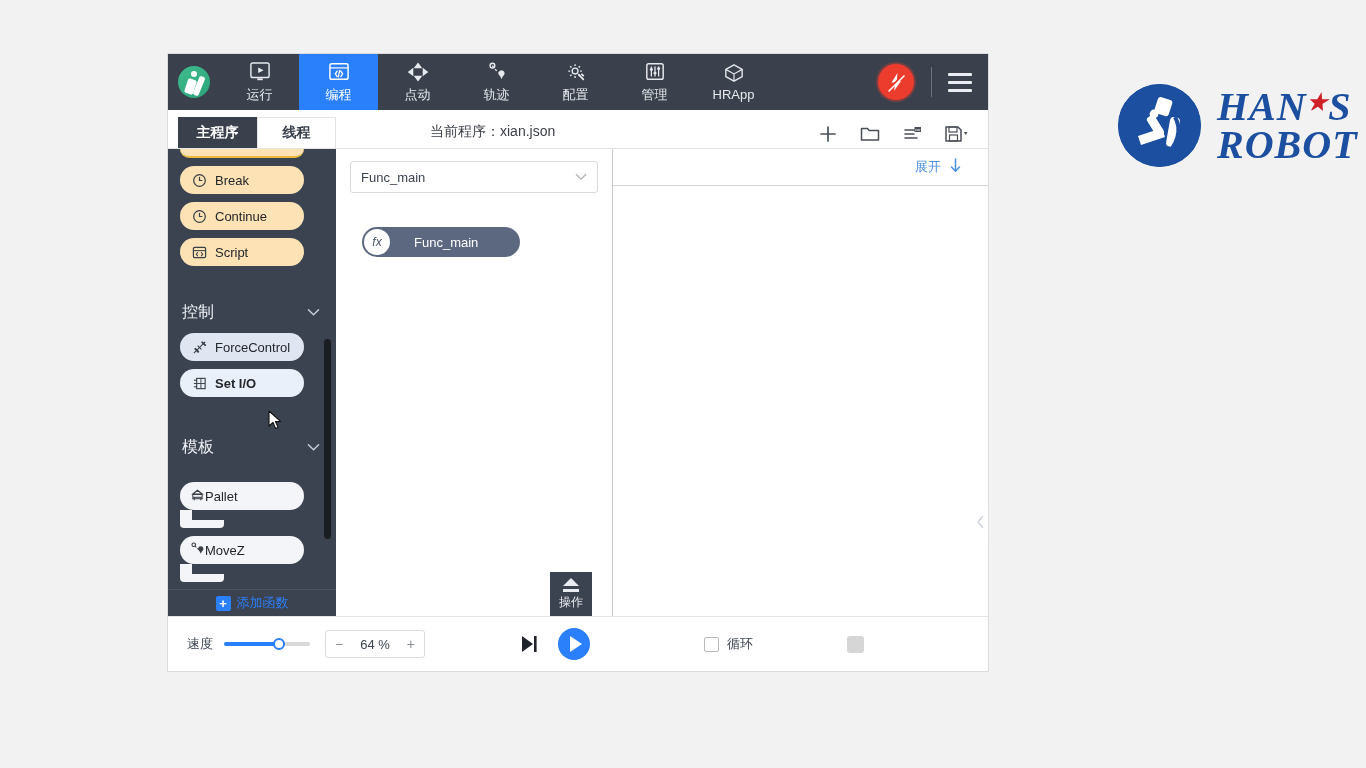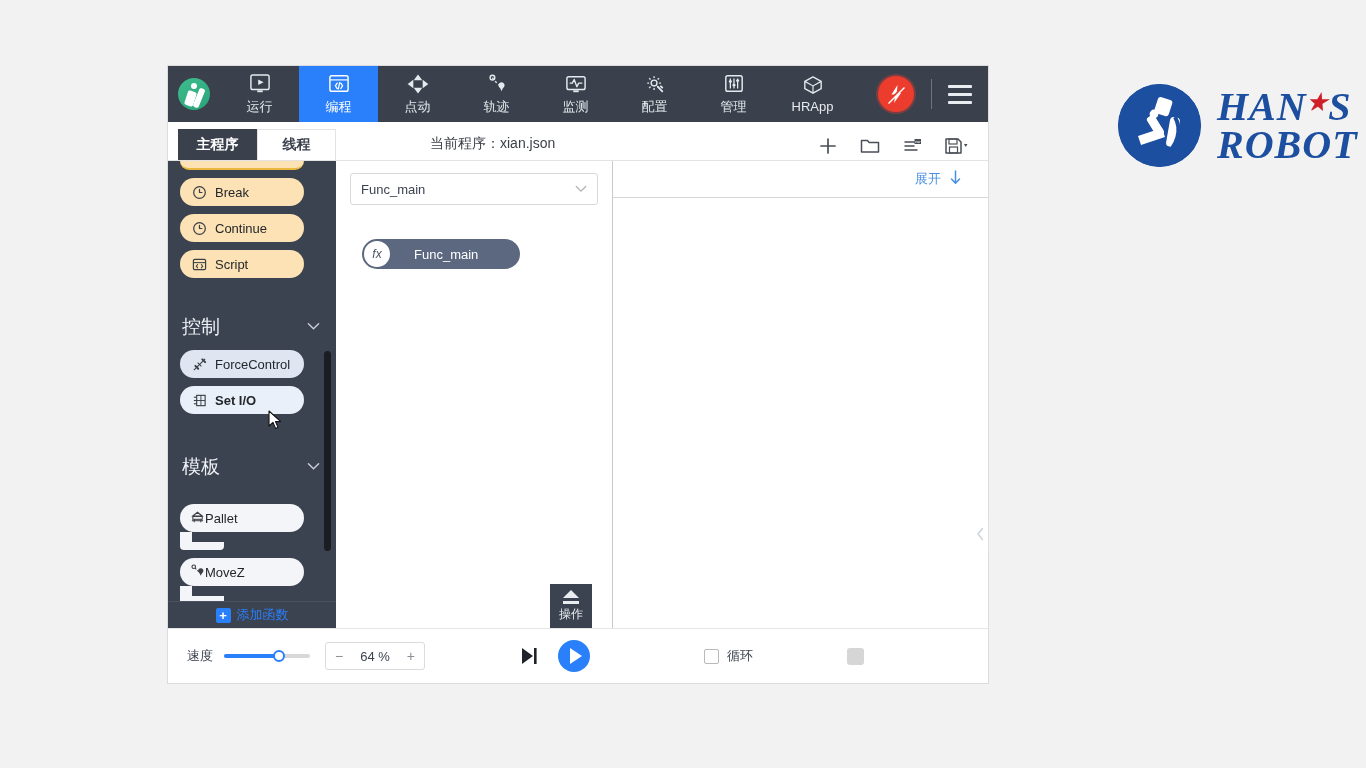--- a/index.html
+++ b/index.html
@@ -6,21 +6,21 @@
   body{
     width:1366px;height:768px;
     background:#f2f2f2;
     font-family:"Liberation Sans","DejaVu Sans",sans-serif;
     overflow:hidden;
     position:relative;
   }
 
   
   #app-window{
-    position:absolute;left:168px;top:66px;width:820px;height:617px;
+    position:absolute;left:168px;top:54px;width:820px;height:617px;
     background:#ffffff;
     box-shadow:0 0 0 1px #dcdcdc;
     display:flex;flex-direction:column;
   }
 
   
   #topnav{
     height:56px;background:#3a414c;display:flex;align-items:stretch;
     flex:0 0 auto;
   }
@@ -112,21 +112,21 @@
     height:28px;width:124px;border-radius:14px;background:#f3f5f8;
     display:flex;align-items:center;padding-left:10px;box-sizing:border-box;
     font-size:13px;color:#23262b;
   }
   .blk-container .tail{
     width:44px;height:8px;background:#f3f5f8;border-radius:0 0 4px 4px;margin-left:0;
   }
   .blk-container .stem{width:12px;height:10px;background:#f3f5f8;margin-left:0;}
   .sec-hdr{
     display:flex;align-items:center;justify-content:space-between;
-    padding:14px 16px 10px 14px;color:#eef1f5;font-size:19px;cursor:pointer;user-select:none;
+    padding:14px 16px 10px 14px;color:#eef1f5;font-size:16px;cursor:pointer;user-select:none;
   }
   .sec-hdr .chev{color:#c7ccd4;font-size:12px;}
   #palette-footer{
     position:absolute;left:0;right:0;bottom:0;height:26px;background:#3c4350;
     display:flex;align-items:center;justify-content:center;gap:6px;
     border-top:1px solid #4a5160;cursor:pointer;user-select:none;
   }
   #palette-footer .plus-box{
     width:15px;height:15px;background:#2a7ffb;color:#fff;border-radius:2px;
     display:flex;align-items:center;justify-content:center;font-size:13px;line-height:1;font-weight:bold;
@@ -291,30 +291,20 @@
         <svg width="22" height="20" viewBox="0 0 24 22">
             <path d="M7 4 C 10 10, 14 10, 17 15" stroke="#e6e9ee" stroke-width="1.5" fill="none" stroke-dasharray="2.5 2.5"></path>
             <circle cx="7" cy="4" r="2.6" fill="none" stroke="#e6e9ee" stroke-width="1.5"></circle>
             <path d="M17 9 a3.4 3.4 0 1 1 -0.1 0 Z" fill="#e6e9ee"></path>
             <path d="M17 19 L14.4 13 L19.6 13 Z" fill="#e6e9ee"></path>
           </svg>
       </span>
       <span>轨迹</span>
     </div>
 
-    <div class="nav-item">
-      <span class="nav-ico">
-        <svg width="22" height="20" viewBox="0 0 24 22">
-            <rect x="2" y="3" width="20" height="14" rx="2" fill="none" stroke="#e6e9ee" stroke-width="1.6"></rect>
-            <path d="M5 10 H8 L10 6 L13 14 L15 10 H19" stroke="#e6e9ee" stroke-width="1.5" fill="none" stroke-linejoin="round"></path>
-            <rect x="9" y="18" width="6" height="2" fill="#e6e9ee"></rect>
-          </svg>
-      </span>
-      <span>监测</span>
-    </div>
 
     <div class="nav-item">
       <span class="nav-ico">
         <svg width="22" height="20" viewBox="0 0 24 22">
             <g stroke="#e6e9ee" stroke-width="1.5" fill="none">
               <circle cx="11" cy="10" r="3.2"></circle>
               <path d="M11 2.5 v2 M11 15.5 v2 M3.5 10 h2 M16.5 10 h2 M5.6 4.6 l1.5 1.5 M14.9 13.9 l1.5 1.5 M16.4 4.6 l-1.5 1.5 M7.1 13.9 l-1.5 1.5"></path>
             </g>
             <path d="M15 14 l5 5 M18.5 13.5 l1.5 1.5" stroke="#e6e9ee" stroke-width="2" stroke-linecap="round"></path>
           </svg>

